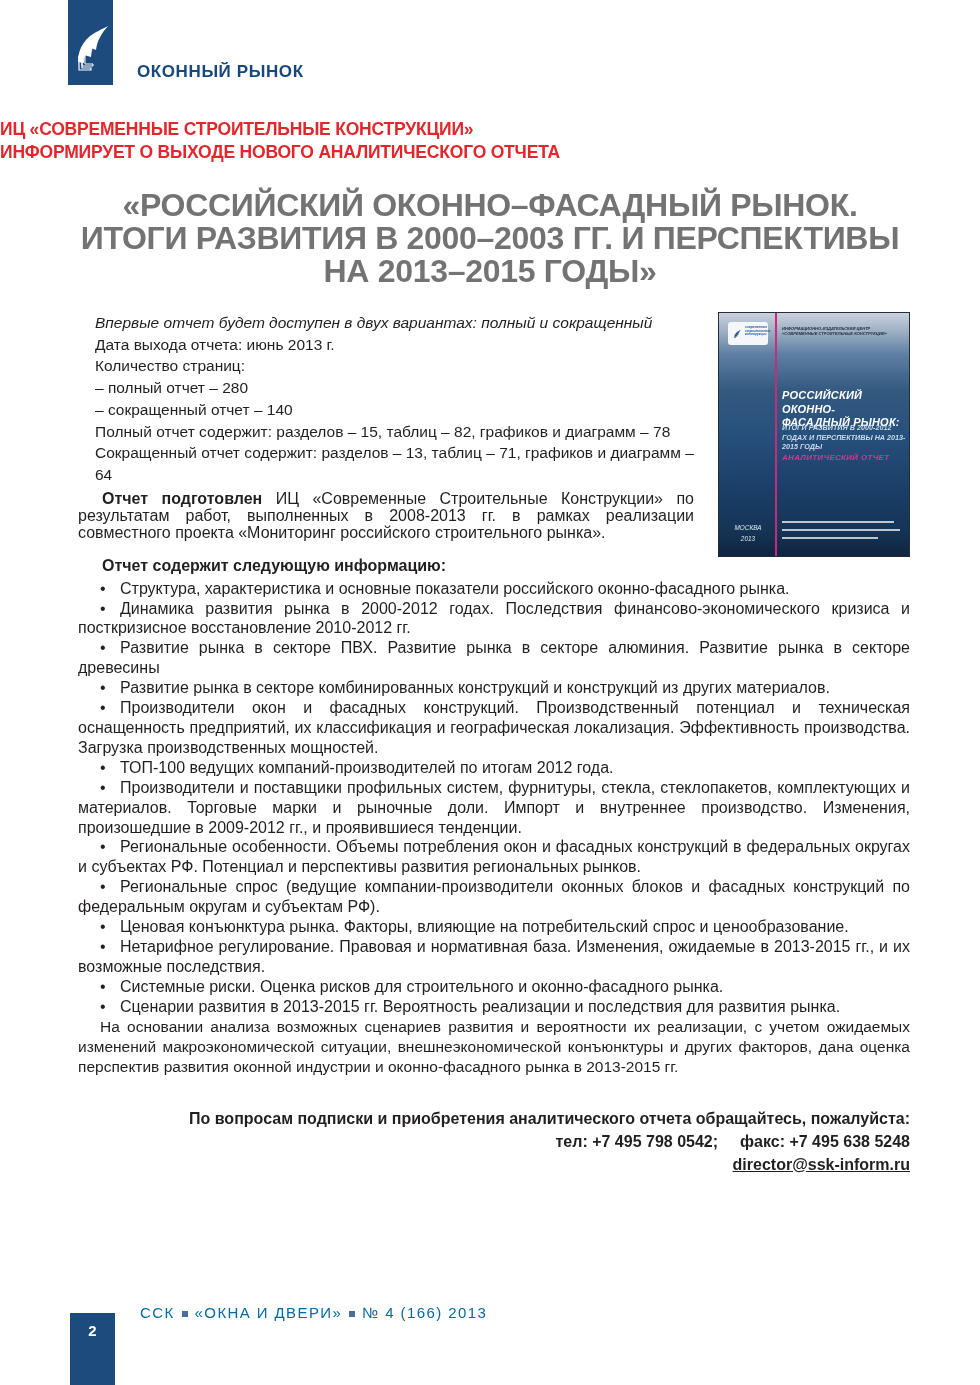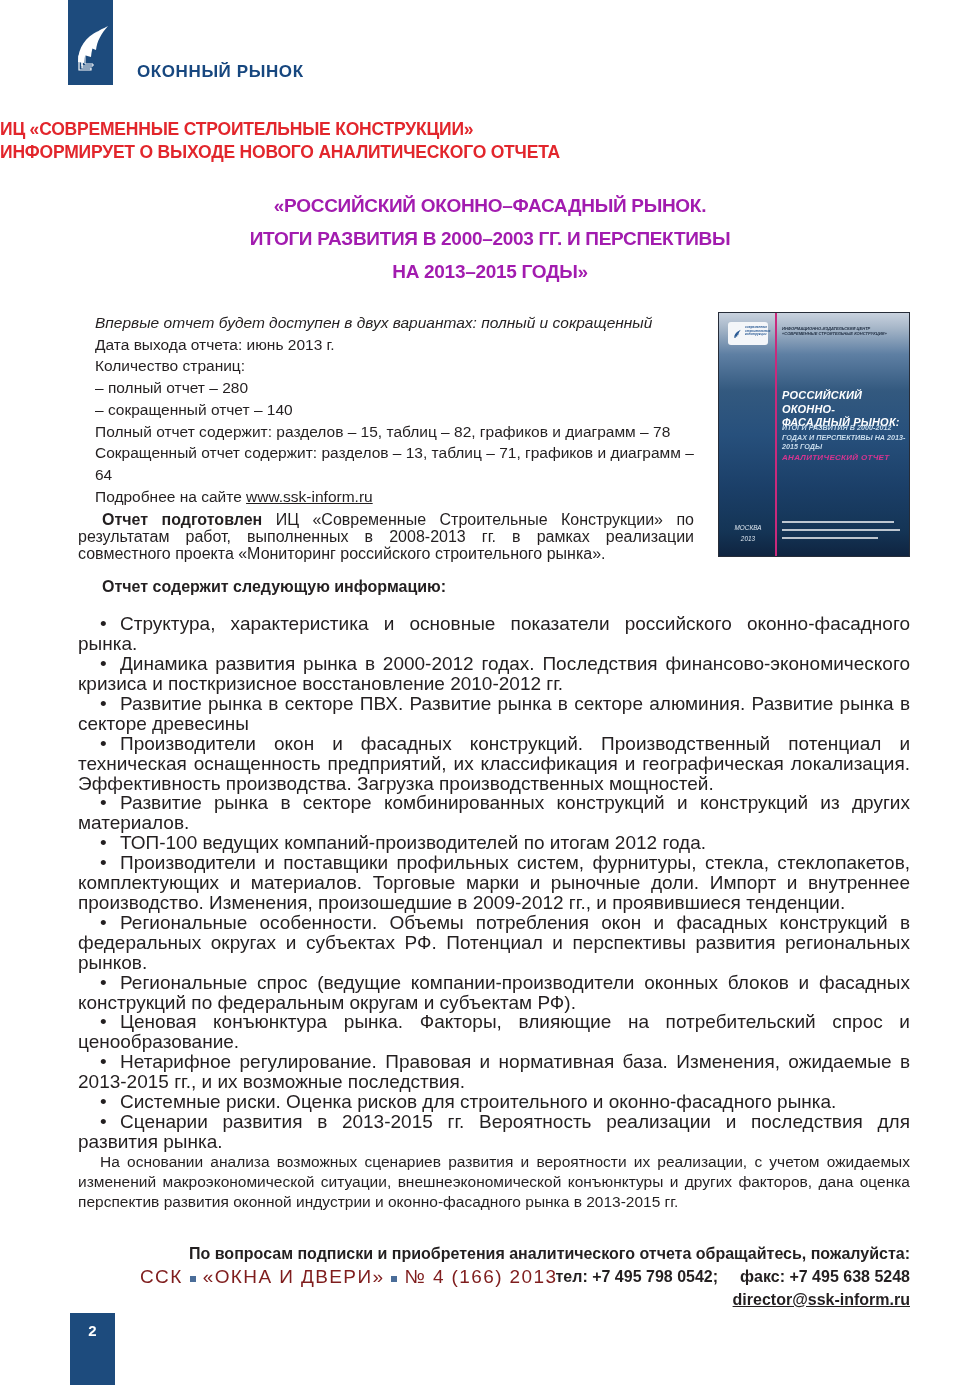--- a/index.html
+++ b/index.html
@@ -6,43 +6,43 @@
   .page{position:relative;width:980px;height:1385px;background:#ffffff;overflow:hidden;
         font-family:"Liberation Sans",sans-serif;color:#231f20;}
   
   .logo-box{position:absolute;left:68px;top:0;width:45px;height:85px;background:#1d4b7d;}
   .section-title{position:absolute;left:137px;top:62px;font-size:17px;font-weight:bold;
                  color:#17477f;letter-spacing:.6px;}
   
   .announcement{padding-top:118px;text-align:left;color:#e2262c;font-weight:bold;
                 font-size:17.5px;line-height:23px;letter-spacing:-.2px;}
   
-  .report-title{margin-top:25px;text-align:center;color:#a21caf;font-weight:bold;
-                font-size:19px;line-height:33px;letter-spacing:-.3px;}
+  .report-title{margin-top:25px;text-align:center;color:#737373;font-weight:bold;
+                font-size:32px;line-height:33px;letter-spacing:-.3px;}
   
   .content{margin:24px 70px 0 78px;}
   .cover-wrap{float:right;width:192px;height:245px;margin:0 0 14px 24px;font-style:italic;}
   .details{margin-left:17px;font-size:15.5px;line-height:21.7px;}
   .details .it{font-style:italic;}
   .link{color:#231f20;text-decoration:underline;cursor:pointer;}
   .prepared{margin-top:4px;font-size:16px;line-height:17px;text-align:justify;text-indent:24px;}
   .contents-heading{margin-top:13px;font-size:16px;font-weight:bold;text-indent:24px;}
-  .bullets{margin-top:18px;font-size:19px;line-height:19.9px;text-align:justify;}
+  .bullets{margin-top:4px;font-size:16px;line-height:19.9px;text-align:justify;}
   .bullet{text-indent:22px;}
   .bullet .dot{display:inline-block;width:20px;text-indent:0;}
   .closing{font-size:15.5px;line-height:20px;text-align:justify;text-indent:22px;}
   
   .contact{margin-top:30px;text-align:right;font-weight:bold;font-size:16px;line-height:23px;}
   .contact .gap{display:inline-block;width:22px;}
   .email{font-weight:bold;}
   
   .footer-box{position:absolute;left:70px;bottom:0;width:45px;height:72px;background:#1d4b7d;
               color:#fff;font-weight:bold;font-size:15px;text-align:center;}
   .footer-box span{display:block;margin-top:9px;}
-  .footer-text{position:absolute;left:140px;top:1266px;color:#7f1d1d;font-size:19px;
+  .footer-text{position:absolute;left:140px;top:1304px;color:#0369a1;font-size:15px;
                letter-spacing:1.4px;}
   .footer-text .sq{display:inline-block;width:6px;height:6px;background:#4a6d99;margin:0 7px 1px 7px;}
   
   .cover{position:relative;width:190px;height:243px;border:1px solid #262c38;overflow:hidden;
          background:linear-gradient(180deg,#c9d2de 0%,#a7b7c9 6%,#5e7fa3 17%,#33597f 32%,
                     #27507c 50%,#1b3f68 72%,#143455 90%,#0f2440 100%);}
   .cover .accent{position:absolute;left:56px;top:0;bottom:0;width:2px;background:#c92a7c;}
   .cover .badge{position:absolute;left:9px;top:9px;width:40px;height:23px;background:#f4f6f9;
                 border-radius:3px;}
   .cover .badge svg{position:absolute;left:2px;top:2px;}
@@ -121,32 +121,31 @@
     <div class="details">
       <div class="it">Впервые отчет будет доступен в двух вариантах: полный и сокращенный</div>
       <div>
           <div>Дата выхода отчета: июнь 2013 г.</div>
           <div>Количество страниц:</div>
           <div>– полный отчет – 280</div>
           <div>– сокращенный отчет – 140</div>
           <div>Полный отчет содержит: разделов – 15, таблиц – 82, графиков и диаграмм – 78</div>
           <div>Сокращенный отчет содержит: разделов – 13, таблиц – 71, графиков и диаграмм – 64</div>
         </div>
-      <div><span>Подробнее на сайте </span><span class="link">www.ssk-inform.ru</span></div>
     </div>
 
     <p class="prepared"><b>Отчет подготовлен</b><span> ИЦ «Современные Строительные Конструкции» по результатам работ, выполненных в 2008-2013 гг. в рамках реализации совместного проекта «Мониторинг российского строительного рынка».</span></p>
 
     <div class="contents-heading">Отчет содержит следующую информацию:</div>
     <div class="bullets">
         <div class="bullet"><span class="dot">•</span><span>Структура, характеристика и основные показатели российского оконно-фасадного рынка.</span></div>
         <div class="bullet"><span class="dot">•</span><span>Динамика развития рынка в 2000-2012 годах. Последствия финансово-экономического кризиса и посткризисное восстановление 2010-2012 гг.</span></div>
         <div class="bullet"><span class="dot">•</span><span>Развитие рынка в секторе ПВХ. Развитие рынка в секторе алюминия. Развитие рынка в секторе древесины</span></div>
+        <div class="bullet"><span class="dot">•</span><span>Развитие рынка в секторе комбинированных конструкций и конструкций из других материалов.</span></div>
         <div class="bullet"><span class="dot">•</span><span>Производители окон и фасадных конструкций. Производственный потенциал и техническая оснащенность предприятий, их классификация и географическая локализация. Эффективность производства. Загрузка производственных мощностей.</span></div>
-        <div class="bullet"><span class="dot">•</span><span>Развитие рынка в секторе комбинированных конструкций и конструкций из других материалов.</span></div>
         <div class="bullet"><span class="dot">•</span><span>ТОП-100 ведущих компаний-производителей по итогам 2012 года.</span></div>
         <div class="bullet"><span class="dot">•</span><span>Производители и поставщики профильных систем, фурнитуры, стекла, стеклопакетов, комплектующих и материалов. Торговые марки и рыночные доли. Импорт и внутреннее производство. Изменения, произошедшие в 2009-2012 гг., и проявившиеся тенденции.</span></div>
         <div class="bullet"><span class="dot">•</span><span>Региональные особенности. Объемы потребления окон и фасадных конструкций в федеральных округах и субъектах РФ. Потенциал и перспективы развития региональных рынков.</span></div>
         <div class="bullet"><span class="dot">•</span><span>Региональные спрос (ведущие компании-производители оконных блоков и фасадных конструкций по федеральным округам и субъектам РФ).</span></div>
         <div class="bullet"><span class="dot">•</span><span>Ценовая конъюнктура рынка. Факторы, влияющие на потребительский спрос и ценообразование.</span></div>
         <div class="bullet"><span class="dot">•</span><span>Нетарифное регулирование. Правовая и нормативная база. Изменения, ожидаемые в 2013-2015 гг., и их возможные последствия.</span></div>
         <div class="bullet"><span class="dot">•</span><span>Системные риски. Оценка рисков для строительного и оконно-фасадного рынка.</span></div>
         <div class="bullet"><span class="dot">•</span><span>Сценарии развития в 2013-2015 гг. Вероятность реализации и последствия для развития рынка.</span></div>
       </div>
 

